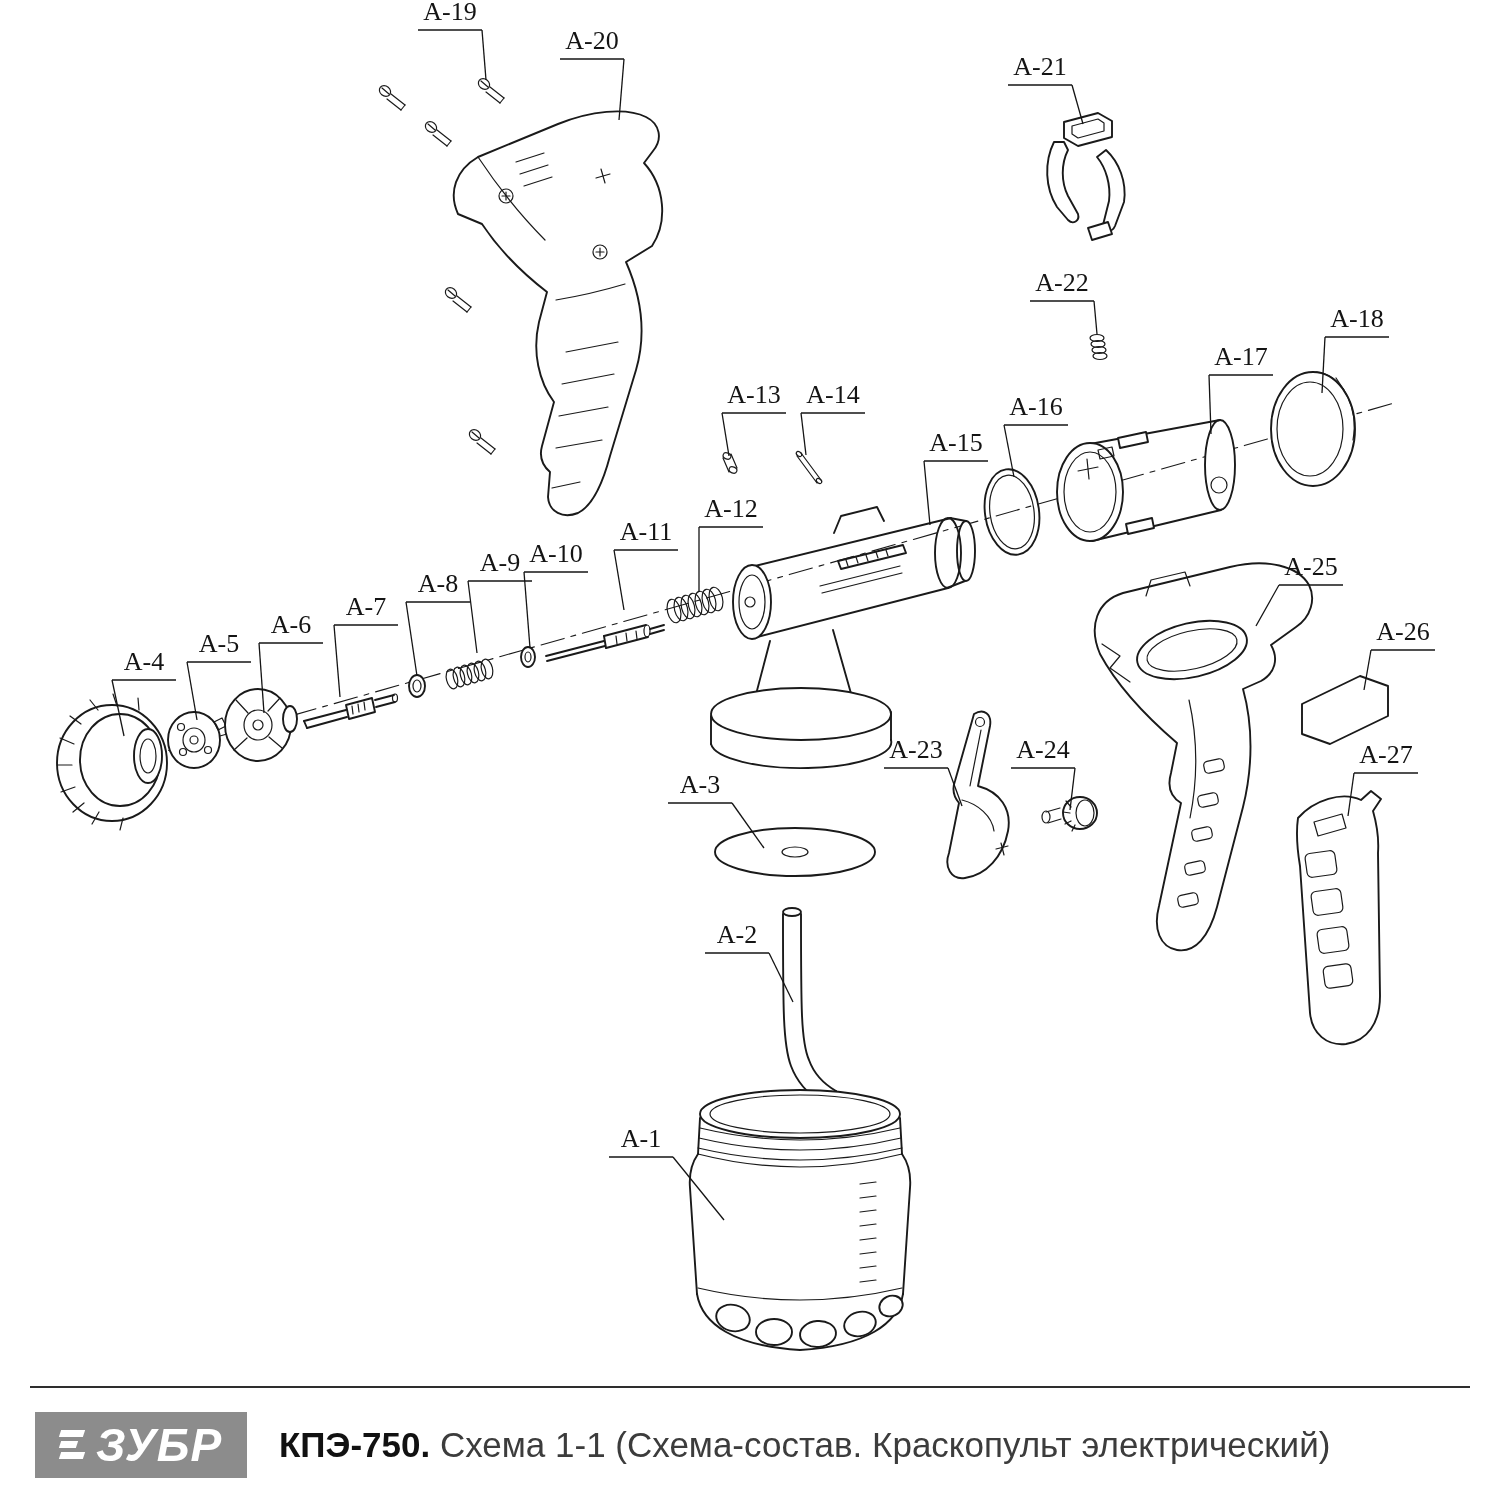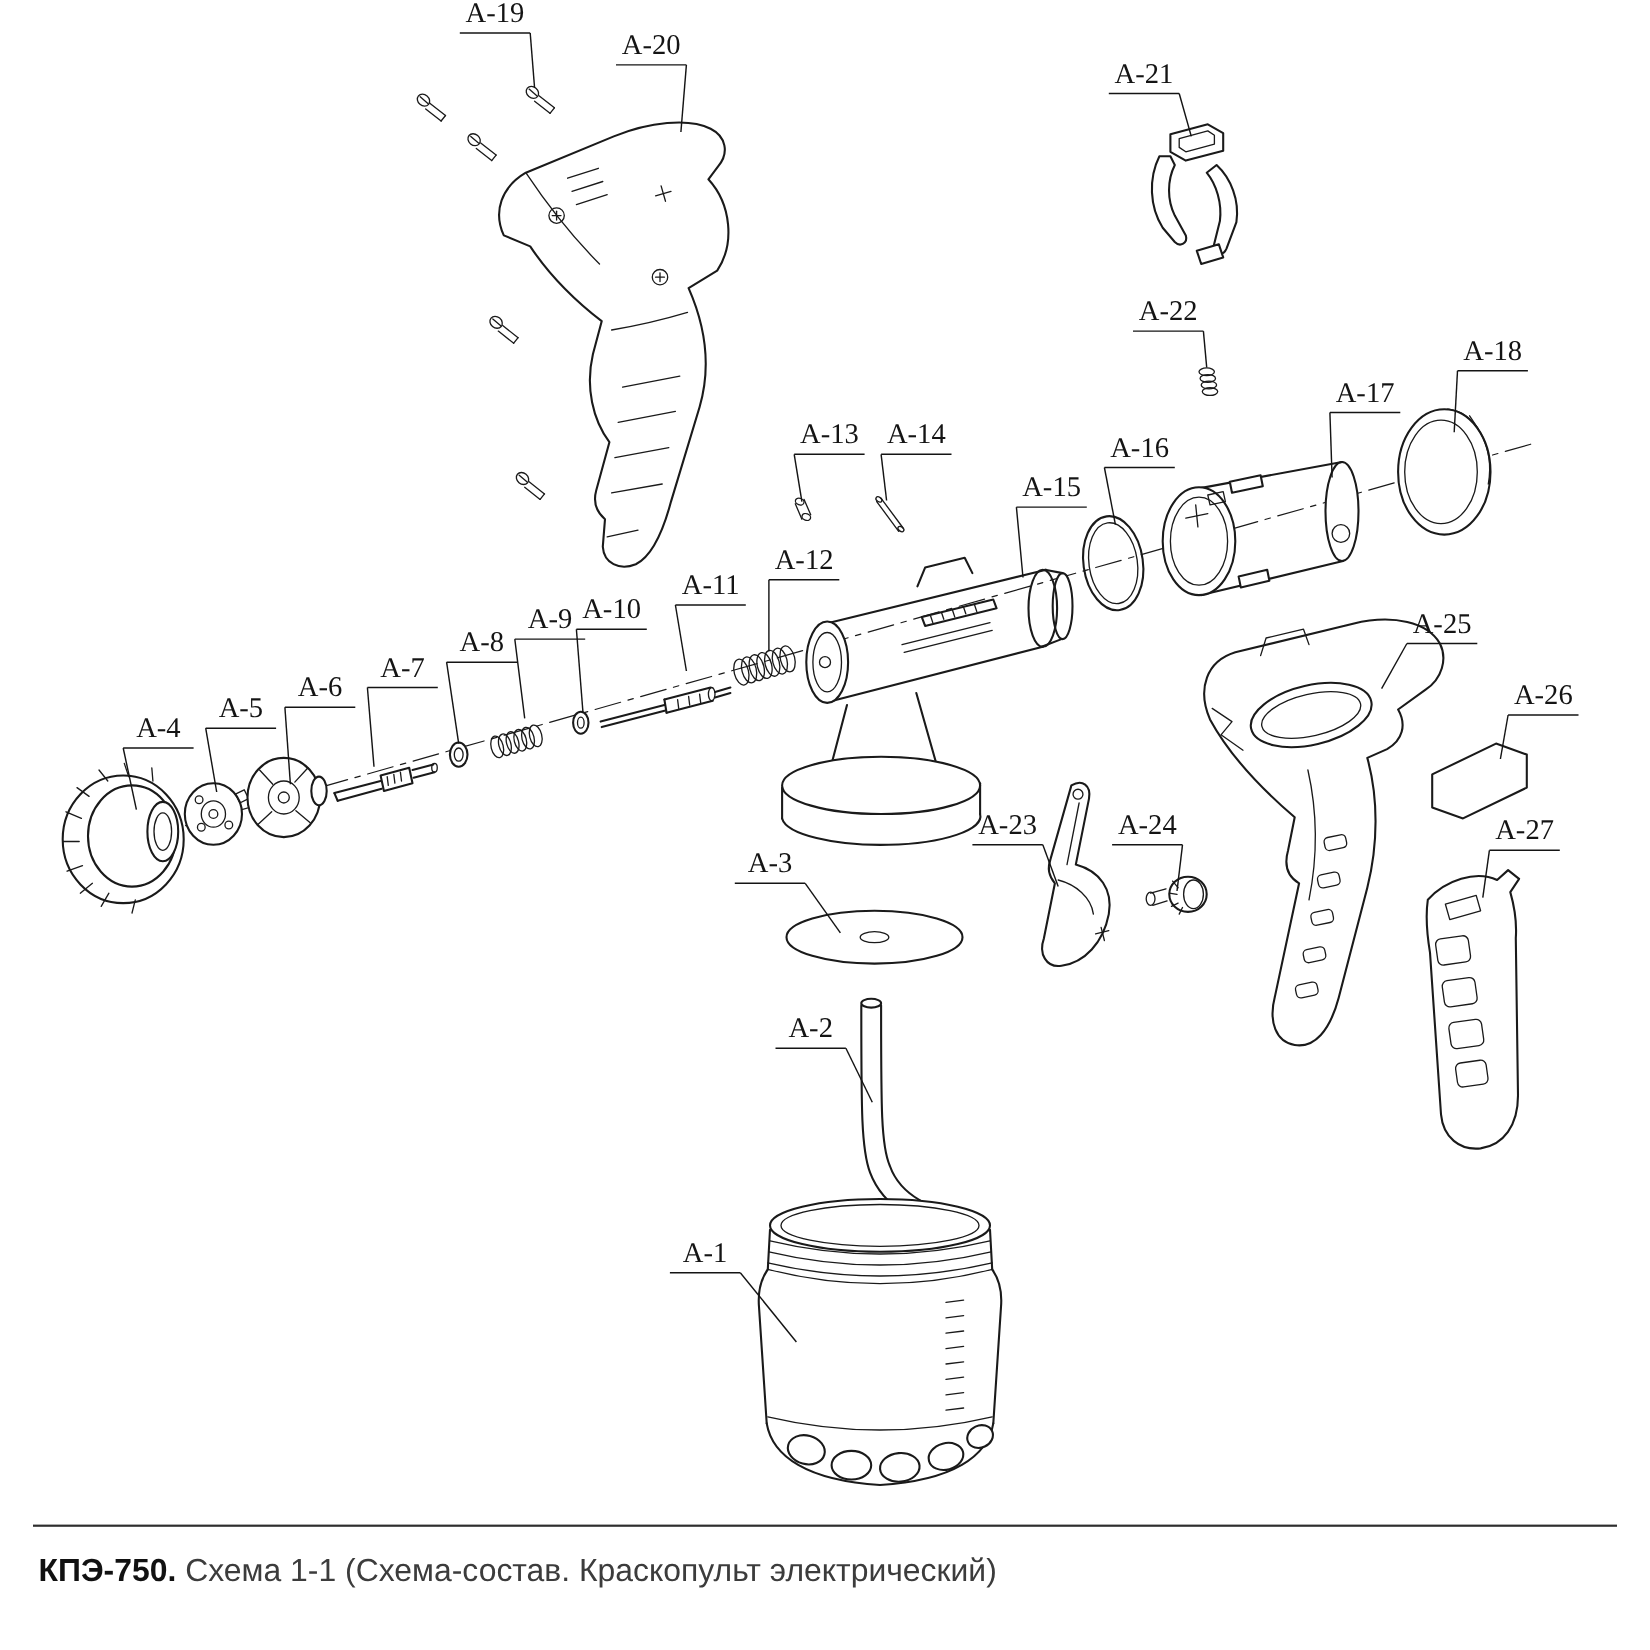--- a/index.html
+++ b/index.html
@@ -25,21 +25,21 @@
   .brand{width:212px;height:66px;background:var(--logo-bg,#8c8c8c);
          display:flex;align-items:center;justify-content:center;gap:10px;}
   .brand-text{color:var(--logo-text,#fff);font-style:italic;font-weight:800;
               font-size:46px;letter-spacing:1px;}
   .brand-mark{display:inline-block;width:26px;height:34px;position:relative;}
   .brand-mark span{position:absolute;left:0;width:24px;height:7px;background:#fff;
                    transform:skewX(-18deg);}
   .brand-mark span:nth-child(1){top:2px;}
   .brand-mark span:nth-child(2){top:13px;width:17px;}
   .brand-mark span:nth-child(3){top:24px;}
-  .doc-title{font-size:29px;white-space:nowrap;}
+  .doc-title{font-size:35px;white-space:nowrap;}
   .doc-title .model{font-weight:bold;color:var(--title,#111);}
   .doc-title .subtitle{color:var(--subtitle,#3c3c3c);}
 </style>
 </head>
 <body>
 
 <div class="stage">
 
   <svg class="art" viewBox="0 0 1500 1500">
 
@@ -515,17 +515,25 @@
       </g>
       <g>
         <line x1="1354" y1="773" x2="1418" y2="773"></line>
         <line x1="1354" y1="773" x2="1348" y2="816"></line>
         <text x="1386" y="763">A-27</text>
       </g>
     </svg>
 
   <div class="footer-rule"></div>
   <div class="footer-row">
+    <div class="brand">
+      <span class="brand-mark">
+          <span></span>
+          <span></span>
+          <span></span>
+        </span>
+      <span class="brand-text">ЗУБР</span>
+    </div>
     <div class="doc-title">
       <span class="model">КПЭ-750.</span><span class="subtitle"> Схема 1-1 (Схема-состав. Краскопульт электрический)</span>
     </div>
   </div>
 </div>
 
 </body></html>

